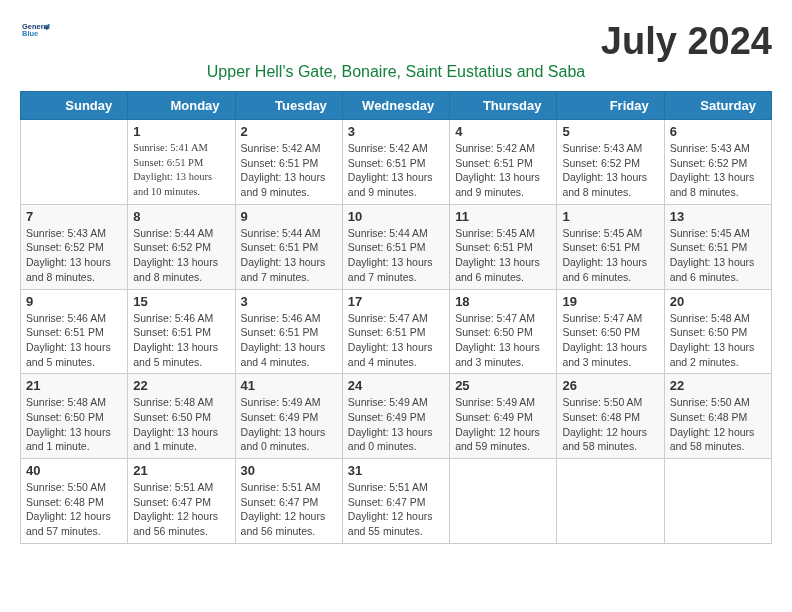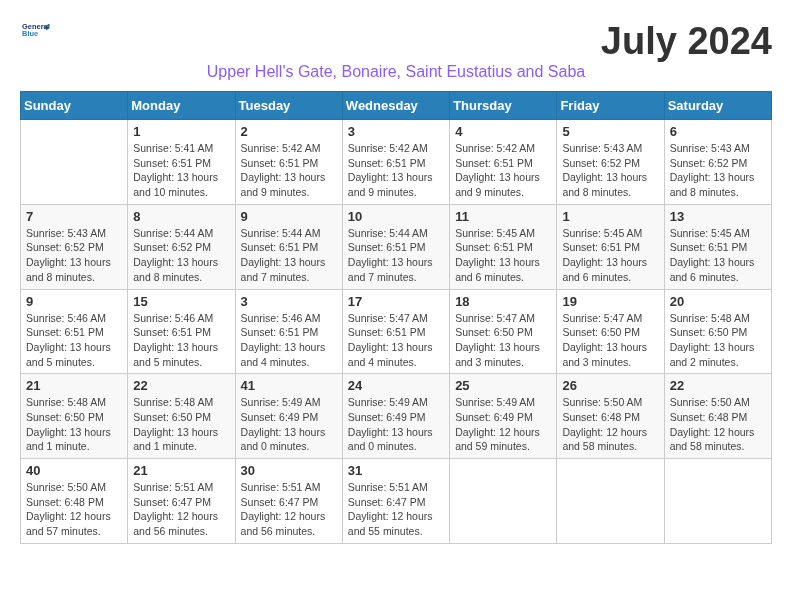--- a/index.html
+++ b/index.html
@@ -23,33 +23,33 @@
     .month-title {
       text-align: right;
       font-size: 38px;
       font-weight: bold;
       color: #333;
       margin-bottom: 0;
     }
     .location-title {
       text-align: center;
       font-size: 16px;
-      color: #8b5cf6;
+      color: #15803d;
       margin-bottom: 10px;
     }
     .calendar-table {
       width: 100%;
       border-collapse: collapse;
       font-size: 11px;
     }
     .calendar-table th {
       background: #2980b9;
       color: #fff;
-      text-align: left;
-      padding: 6px 3px;
+      text-align: right;
+      padding: 6px 15px;
       font-size: 13px;
       font-weight: bold;
       border: 1px solid #2471a3;
     }
     .calendar-table td {
       border: 1px solid #ccc;
       vertical-align: top;
       padding: 4px 5px;
       width: 107px;
       min-height: 70px;
@@ -108,21 +108,21 @@
         <th>Thursday</th>
         <th>Friday</th>
         <th>Saturday</th>
       </tr>
   </thead>
   <tbody id="calendar-body">
   <tr>
         <td class="empty-cell"></td>
         <td>
           <span class="day-number">1</span>
-          <div class="day-info" style="white-space: pre-line;">Sunrise: 5:41 AM
+          <div class="day-info" style="white-space: pre-line; font-family: Liberation Serif, serif;">Sunrise: 5:41 AM
 Sunset: 6:51 PM
 Daylight: 13 hours
 and 10 minutes.</div>
         </td>
         <td>
           <span class="day-number">2</span>
           <div class="day-info" style="white-space: pre-line;">Sunrise: 5:42 AM
 Sunset: 6:51 PM
 Daylight: 13 hours
 and 9 minutes.</div>

